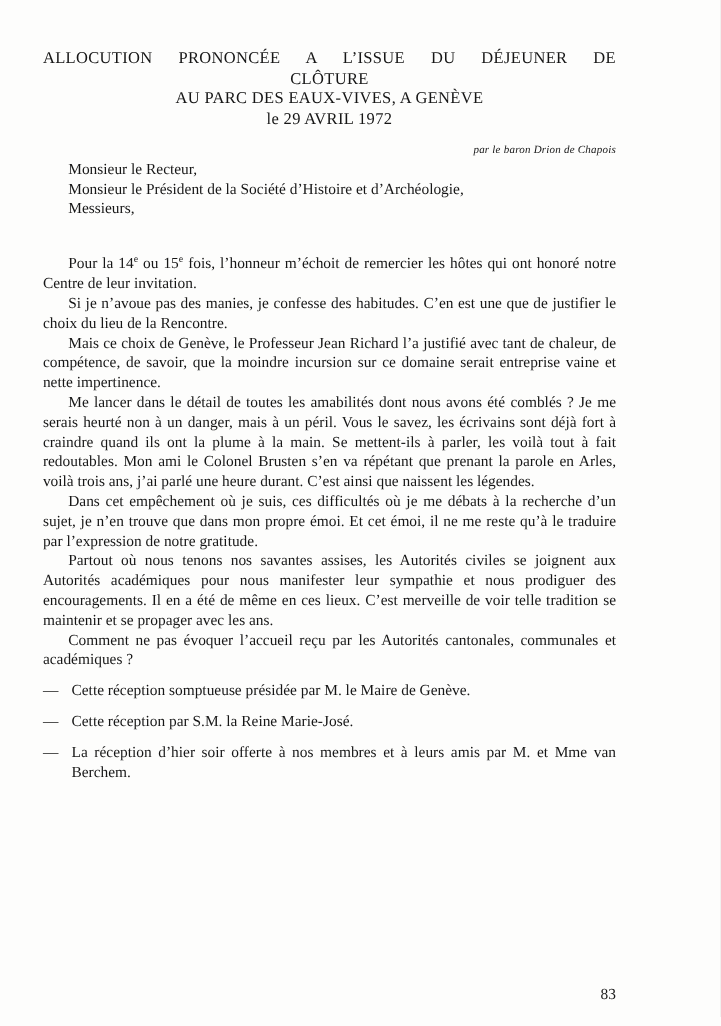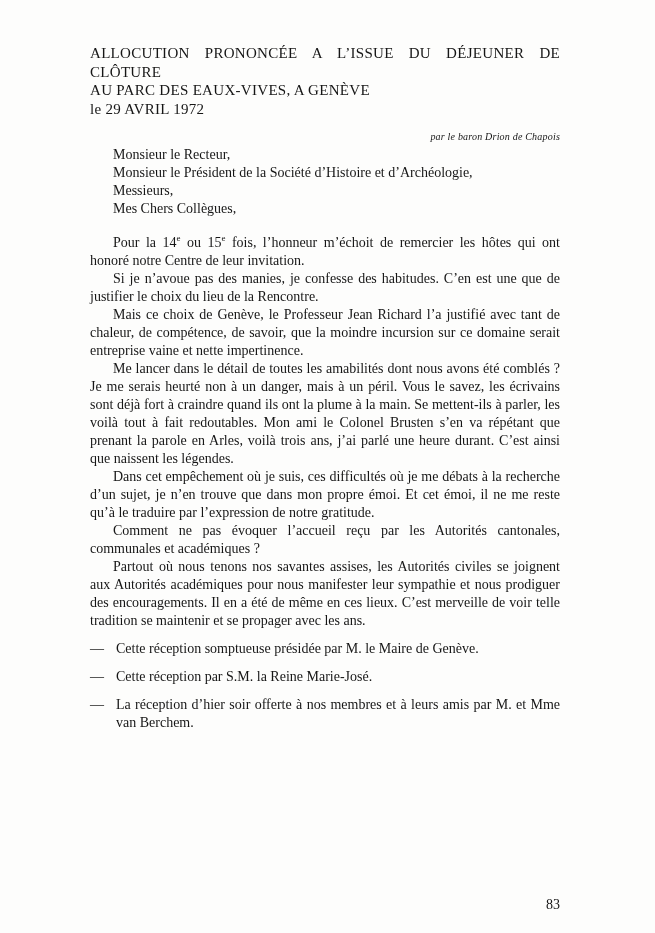--- a/index.html
+++ b/index.html
@@ -11,49 +11,50 @@
     position: relative;
     width: 655px;
     height: 933px;
     margin: 0 auto;
     background: #fdfdfc;
     color: #161616;
     font-family: "Liberation Serif", "DejaVu Serif", serif;
     font-size: 14px;
     line-height: 18px;
     box-sizing: border-box;
-    padding: 44px 95px 0 90px;
+    padding: 44px 95px 0 39px;
     overflow: hidden;
   }
   .title-block {
     font-size: 15px;
     line-height: 18.5px;
     letter-spacing: 0.3px;
   }
   .title-l1 {
     text-align: justify;
     text-align-last: justify;
   }
   .title-center {
+    text-align: center;
   }
   .byline {
     margin-top: 10px;
     text-align: right;
     font-style: italic;
     font-size: 10px;
     letter-spacing: 0.2px;
   }
   .salutations {
     margin-left: 23px;
   }
   .salutations div {
     margin: 0;
   }
   .body-text {
-    margin-top: 16px;
+    margin-top: 32px;
   }
   .body-text p {
     margin: 0;
     text-indent: 23px;
     text-align: justify;
   }
   sup.ord {
     font-size: 9px;
     line-height: 0;
     vertical-align: super;
@@ -91,31 +92,30 @@
     <div class="title-center">AU PARC DES EAUX-VIVES, A GENÈVE</div>
     <div class="title-center">le 29 AVRIL 1972</div>
   </div>
 
   <div class="byline">par le baron Drion de Chapois</div>
 
   <div class="salutations">
     <div>Monsieur le Recteur,</div>
     <div>Monsieur le Président de la Société d’Histoire et d’Archéologie,</div>
     <div>Messieurs,</div>
-    <div>Mes Chers Collègues,</div>
   </div>
 
   <div class="body-text">
     <p><span>Pour la 14</span><sup class="ord">e</sup><span> ou 15</span><sup class="ord">e</sup><span> fois, l’honneur m’échoit de remercier les hôtes qui ont honoré notre Centre de leur invitation.</span></p>
     <p>Si je n’avoue pas des manies, je confesse des habitudes. C’en est une que de justifier le choix du lieu de la Rencontre.</p>
     <p>Mais ce choix de Genève, le Professeur Jean Richard l’a justifié avec tant de chaleur, de compétence, de savoir, que la moindre incursion sur ce domaine serait entreprise vaine et nette impertinence.</p>
     <p>Me lancer dans le détail de toutes les amabilités dont nous avons été comblés ? Je me serais heurté non à un danger, mais à un péril. Vous le savez, les écrivains sont déjà fort à craindre quand ils ont la plume à la main. Se mettent-ils à parler, les voilà tout à fait redoutables. Mon ami le Colonel Brusten s’en va répétant que prenant la parole en Arles, voilà trois ans, j’ai parlé une heure durant. C’est ainsi que naissent les légendes.</p>
     <p>Dans cet empêchement où je suis, ces difficultés où je me débats à la recherche d’un sujet, je n’en trouve que dans mon propre émoi. Et cet émoi, il ne me reste qu’à le traduire par l’expression de notre gratitude.</p>
+    <p>Partout où nous tenons nos savantes assises, les Autorités civiles se joignent aux Autorités académiques pour nous manifester leur sympathie et nous prodiguer des encouragements. Il en a été de même en ces lieux. C’est merveille de voir telle tradition se maintenir et se propager avec les ans.</p>
     <p>Comment ne pas évoquer l’accueil reçu par les Autorités cantonales, communales et académiques ?</p>
-    <p>Partout où nous tenons nos savantes assises, les Autorités civiles se joignent aux Autorités académiques pour nous manifester leur sympathie et nous prodiguer des encouragements. Il en a été de même en ces lieux. C’est merveille de voir telle tradition se maintenir et se propager avec les ans.</p>
   </div>
 
   <div class="reception-list">
     <div class="list-item">
       <span class="dash">—</span>
       <span class="li-text">Cette réception somptueuse présidée par M. le Maire de Genève.</span>
     </div>
     <div class="list-item">
       <span class="dash">—</span>
       <span class="li-text">Cette réception par S.M. la Reine Marie-José.</span>

